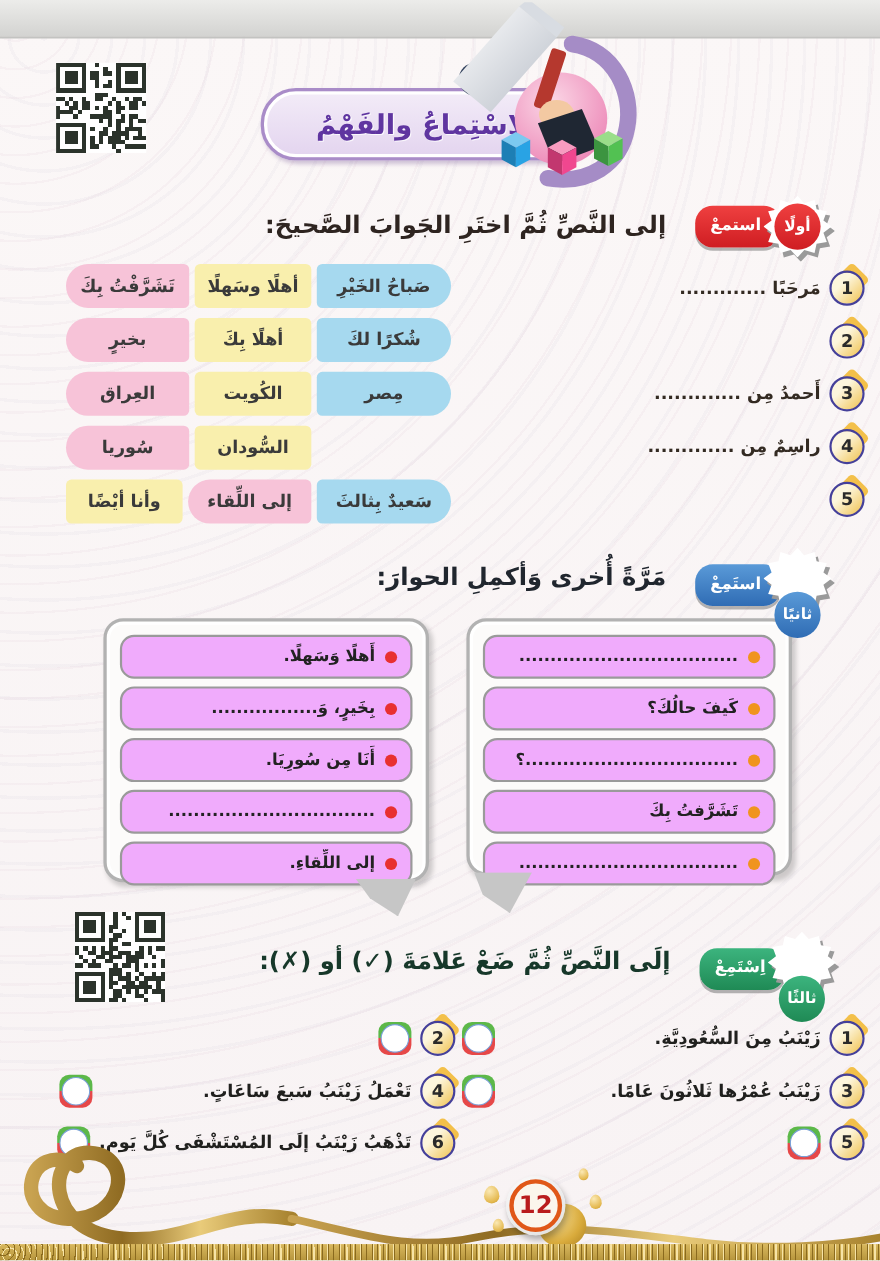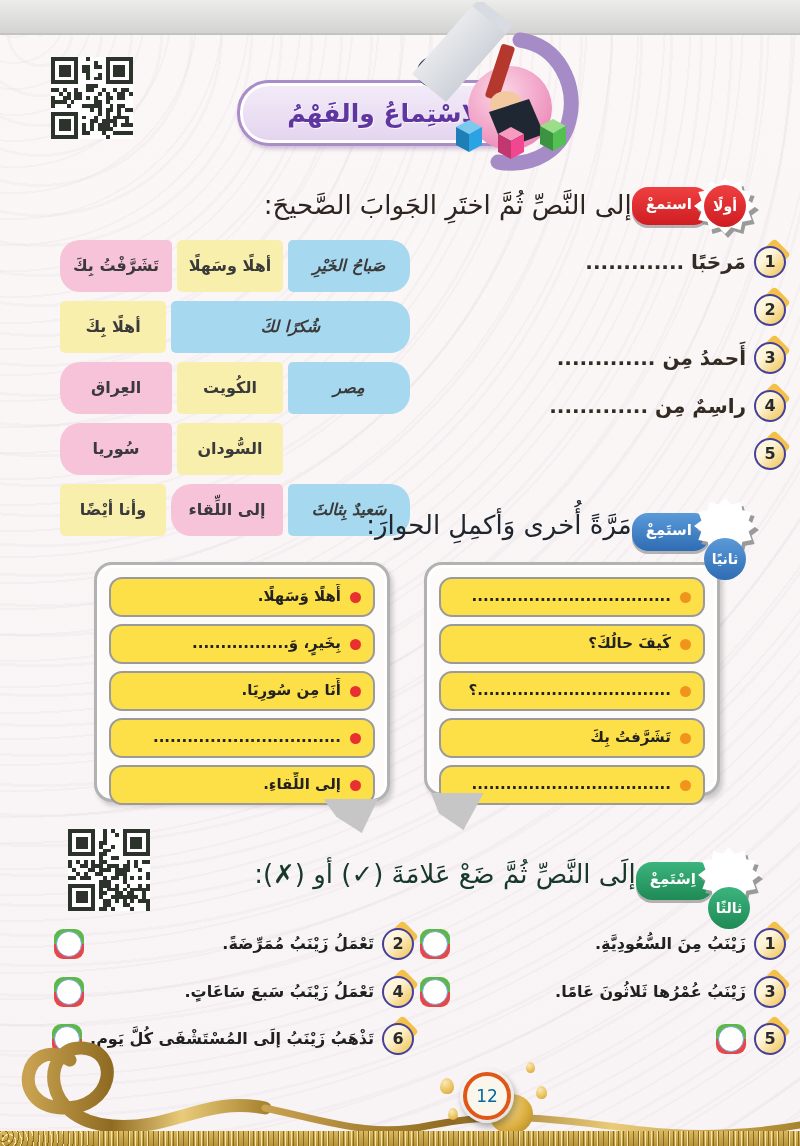--- a/index.html
+++ b/index.html
@@ -34,51 +34,51 @@
   .star .burst-sh{background:#9a9a9a;transform:translate(3px,4px);}
   .star .burst{background:#fff;}
   .star .core{position:absolute;left:50%;top:50%;width:42px;height:42px;margin:-21px 0 0 -21px;border-radius:50%;
     display:flex;align-items:center;justify-content:center;color:#fff;font-weight:bold;font-size:14px;line-height:1;}
   .pill{height:30px;border-radius:16px;color:#fff;font-weight:bold;font-size:15px;line-height:1;
     display:flex;align-items:center;padding:2px 18px 6px 14px;margin-right:-16px;z-index:2;
     box-shadow:0 3px 0 rgba(120,120,120,.55);}
   .sec-red .core,.sec-red .pill{background:linear-gradient(#ef4040,#cf1d22);}
   .sec-blue .core,.sec-blue .pill{background:linear-gradient(#5a9ad8,#2f6cb4);margin-top:12px;}
   .sec-green .core,.sec-green .pill{background:linear-gradient(#3cb47e,#1f8a55);margin-top:12px;}
-  .instr{font-weight:normal;font-size:26px;margin-right:0;padding-bottom:2px;line-height:1.5;}
+  .instr{font-weight:bold;font-size:22px;margin-right:26px;padding-bottom:2px;line-height:1.5;}
   #sec1 .instr{color:#2e2420;}
   #sec2 .instr{color:#20262e;}
   #sec3 .instr{color:#17382a;}
   
   .bank{position:absolute;left:60px;top:240px;width:350px;}
-  .bank-row{display:flex;gap:5px;height:52px;margin-bottom:9px;direction:ltr;}
+  .bank-row{display:flex;gap:5px;height:40px;margin-bottom:9px;direction:ltr;}
   .cell{display:flex;align-items:center;justify-content:center;font-weight:bold;font-size:16px;color:#3a3a3a;line-height:1;}
   .cell.pink{flex:0 0 112px;background:#f7c3d8;border-radius:20px 5px 5px 20px;}
   .cell.yellow{flex:0 0 106px;background:#f9efad;border-radius:5px;}
-  .cell.blue{flex:1;background:#a6d9ef;border-radius:5px 20px 20px 5px;font-style:italic;}
+  .cell.blue{flex:1;background:#a6d9ef;border-radius:5px 20px 20px 5px;}
   
   .nbadge{position:relative;width:32px;height:32px;flex:0 0 auto;}
   .nbadge::before{content:"";position:absolute;left:9px;top:-3px;width:23px;height:23px;background:#f3c04a;
     transform:rotate(45deg);border-radius:4px;}
   .nbadge .circ{position:absolute;inset:0;border-radius:50%;border:2px solid #45409a;box-sizing:border-box;
     background:linear-gradient(135deg,#fdf6dd 35%,#f0c250);display:flex;align-items:center;justify-content:center;
     font-weight:bold;font-size:16px;color:#2a2a2a;line-height:1;}
   
   .questions{position:absolute;left:590px;top:243px;width:196px;}
   .q-item{display:flex;direction:rtl;align-items:center;gap:8px;height:38px;margin-bottom:10px;}
-  .q-item .q-text{font-weight:bold;font-size:20px;color:#332a22;white-space:nowrap;line-height:1.7;}
+  .q-item .q-text{font-weight:bold;font-size:16px;color:#332a22;white-space:nowrap;line-height:1.7;}
   
   .bubble{position:absolute;width:296px;background:#fcfbfa;border:3px solid #b2b2b2;border-radius:18px;
     box-shadow:inset 0 0 0 3px #fff, 3px 4px 5px rgba(0,0,0,.18);padding:12px 12px 6px;box-sizing:border-box;}
   #bubbleL{left:94px;top:562px;height:240px;}
   #bubbleR{left:424px;top:562px;height:234px;}
   .tail{position:absolute;background:#c6c6c6;box-shadow:2px 3px 3px rgba(0,0,0,.15);}
   #tailL{left:320px;top:799px;width:58px;height:34px;clip-path:polygon(6% 0,100% 0,72% 100%,28% 52%);}
   #tailR{left:431px;top:793px;width:56px;height:37px;clip-path:polygon(0 0,94% 0,58% 100%,14% 55%);}
-  .d-line{display:flex;direction:rtl;align-items:center;gap:9px;background:#fde047;border:2px solid #9a9a9a;
+  .d-line{display:flex;direction:rtl;align-items:center;gap:9px;background:#f0abfc;border:2px solid #9a9a9a;
     border-radius:13px;height:36px;margin-bottom:7px;padding:0 12px;}
   .d-line .dot{width:11px;height:11px;border-radius:50%;flex:0 0 auto;}
   #bubbleL .dot{background:#e83030;}
   #bubbleR .dot{background:#f0941e;}
   .d-line .d-text{font-weight:bold;font-size:15px;color:#222;white-space:nowrap;overflow:hidden;line-height:1.7;}
   
   .stmt{position:absolute;display:flex;direction:rtl;align-items:center;gap:8px;height:36px;}
   .stmt .s-text{flex:1;text-align:right;font-weight:bold;font-size:16px;color:#20201e;white-space:nowrap;line-height:1.7;}
   .chk{width:30px;height:30px;border-radius:9px;position:relative;flex:0 0 auto;
     background:linear-gradient(180deg,#5cb849 0 50%,#e64848 50% 100%);cursor:pointer;}
@@ -87,21 +87,21 @@
   .col-r{left:420px;width:366px;}
   .col-l{left:54px;width:360px;}
   .row1{top:926px;}  .row2{top:974px;}  .row3{top:1021px;}
   
   .coin{position:absolute;left:489px;top:1094px;width:44px;height:40px;border-radius:50%;
     background:radial-gradient(circle at 35% 30%,#f7e09a,#d9ab3c 60%,#a87d1e);}
   .page-badge{position:absolute;left:460px;top:1069px;width:54px;height:54px;border-radius:50%;
     background:radial-gradient(circle at 38% 30%,#ffffff,#e8e8e8 70%,#cfcfcf);
     box-shadow:2px 4px 6px rgba(0,0,0,.3);display:flex;align-items:center;justify-content:center;}
   .page-badge .ring{width:40px;height:40px;border-radius:50%;border:4px solid #e05818;background:#fbf6ec;
-    display:flex;align-items:center;justify-content:center;font-weight:normal;font-size:17px;color:#0369a1;}
+    display:flex;align-items:center;justify-content:center;font-weight:bold;font-size:22px;color:#b91c1c;}
   .droplet{position:absolute;border-radius:50% 50% 50% 50%/60% 60% 40% 40%;
     background:radial-gradient(circle at 35% 30%,#fbe9b4,#e4b84e 70%,#b98c26);}
   .ribbon{position:absolute;left:0;top:1028px;pointer-events:none;}
   .glitter{position:absolute;left:0;bottom:0;width:800px;height:15px;
     background-image:
       repeating-radial-gradient(circle at 3px 5px, #8a6a1e 0 1px, transparent 1px 5px),
       repeating-radial-gradient(circle at 9px 10px, #f7e4a6 0 1px, transparent 1px 6px),
       linear-gradient(#d9b85e,#b6953c);}
 </style>
 </head>
@@ -378,20 +378,21 @@
     <div class="instr" dir="rtl">إلى النَّصِّ ثُمَّ اختَرِ الجَوابَ الصَّحيحَ:</div>
   </div>
 
   <div class="bank">
     <div class="bank-row">
       <div class="cell pink" dir="rtl">تَشَرَّفْتُ بِكَ</div>
       <div class="cell yellow" dir="rtl">أهلًا وسَهلًا</div>
       <div class="cell blue" dir="rtl">صَباحُ الخَيْرِ</div>
     </div>
     <div class="bank-row">
+      <div class="cell pink" dir="rtl">بخيرٍ</div>
       <div class="cell yellow" dir="rtl">أهلًا بِكَ</div>
       <div class="cell blue" dir="rtl">شُكرًا لكَ</div>
     </div>
     <div class="bank-row">
       <div class="cell pink" dir="rtl">العِراق</div>
       <div class="cell yellow" dir="rtl">الكُويت</div>
       <div class="cell blue" dir="rtl">مِصر</div>
     </div>
     <div class="bank-row">
       <div class="cell pink" dir="rtl">سُوريا</div>
@@ -749,21 +750,20 @@
     <div class="nbadge">
         <div class="circ">5</div>
       </div>
     <div class="chk"></div>
   </div>
 
   <div class="stmt col-l row1">
     <div class="nbadge">
         <div class="circ">2</div>
       </div>
-    <div class="s-text" dir="rtl">تَعْمَلُ زَيْنَبُ مُمَرِّضَةً.</div>
     <div class="chk"></div>
   </div>
   <div class="stmt col-l row2">
     <div class="nbadge">
         <div class="circ">4</div>
       </div>
     <div class="s-text" dir="rtl">تَعْمَلُ زَيْنَبُ سَبعَ سَاعَاتٍ.</div>
     <div class="chk"></div>
   </div>
   <div class="stmt col-l row3">

